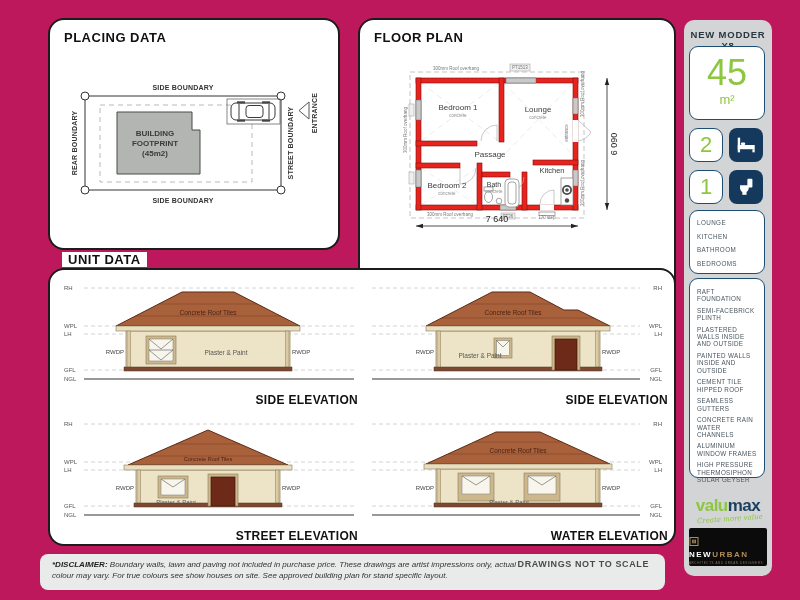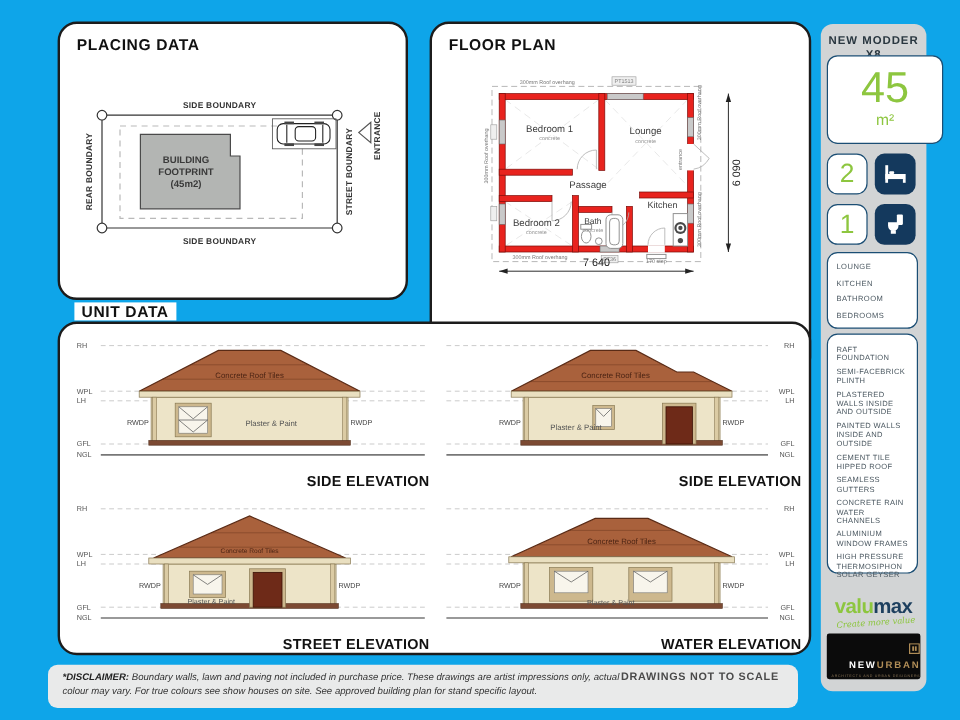--- a/index.html
+++ b/index.html
@@ -1,50 +1,50 @@
 <!DOCTYPE html>
 <html><head>
 <meta charset="utf-8">
 <style>
   html,body{margin:0;padding:0;background:#fff;}
-  .page{position:relative;width:800px;height:600px;background:#0ea5e9;overflow:hidden;
+  .page{position:relative;width:800px;height:600px;background:#be185d;overflow:hidden;
         font-family:"Liberation Sans",sans-serif;}
   .panel{position:absolute;border:2px solid #1c1c1c;border-radius:16px;background:#fff;box-sizing:border-box;}
   .panel-title{position:absolute;font-weight:bold;font-size:13px;letter-spacing:.5px;color:#111;}
   
   .placing{left:48px;top:18px;width:292px;height:232px;}
   .floorplan{left:358px;top:18px;width:318px;height:296px;}
   .unit{left:48px;top:268px;width:628px;height:278px;}
   .unit-title{position:absolute;left:62px;top:252px;font-weight:bold;font-size:13px;letter-spacing:.5px;color:#111;background:#fff;padding:0 6px;}
   .cell{position:absolute;width:300px;}
   .cap{margin-top:1px;text-align:right;font-weight:bold;font-size:12px;letter-spacing:.3px;color:#111;}
   
   .footer-bar{position:absolute;left:40px;top:554px;width:625px;height:36px;background:#e9eaea;border-radius:8px;}
   .disc{position:absolute;left:12px;top:6px;width:470px;font-size:8px;line-height:1.35;color:#333;font-style:italic;}
   .disc b{color:#222;}
   .nts{position:absolute;right:16px;top:5px;font-weight:bold;font-size:9px;letter-spacing:.6px;color:#4a4a4a;}
   
   .sidebar{position:absolute;left:684px;top:20px;width:88px;height:556px;background:#d2d4d5;border-radius:10px;}
   .sb-title{position:absolute;top:9px;left:0;right:0;text-align:center;font-weight:bold;font-size:9.5px;letter-spacing:.8px;color:#2a3740;}
   .sb-box{position:absolute;background:#fff;border:1.6px solid #1b4e74;border-radius:9px;box-sizing:border-box;}
-  .area-box{left:5px;top:26px;width:97px;height:74px;text-align:center;}
+  .area-box{left:5px;top:26px;width:76px;height:74px;text-align:center;}
   .area-val{font-size:36px;color:#8dc63f;line-height:1;margin-top:8px;}
   .area-unit{font-size:13px;color:#8dc63f;margin-top:1px;}
   .cnt-box{width:34px;height:34px;text-align:center;}
   .cnt{font-size:22px;color:#8dc63f;line-height:31px;}
   .ico-box{position:absolute;width:34px;height:34px;background:#14395d;border-radius:8px;display:flex;align-items:center;justify-content:center;}
   .rooms-box{left:5px;top:190px;width:76px;height:64px;padding:8px 7px;}
   .rooms-box div{font-size:6.3px;color:#49565f;letter-spacing:.4px;margin-bottom:6.5px;}
   .feat-box{left:5px;top:258px;width:76px;height:200px;padding:9px 7px;}
   .feat-box div{font-size:6.3px;color:#49565f;letter-spacing:.3px;line-height:1.15;margin-bottom:4.5px;}
   .vlogo{position:absolute;top:476px;left:0;width:88px;text-align:center;font-weight:bold;font-size:17px;letter-spacing:-.5px;}
   .v-green{color:#8dc63f;}
   .v-navy{color:#1d3f5e;}
   .vtag{position:absolute;top:495px;right:9px;font-family:"DejaVu Serif",serif;font-style:italic;font-size:7px;color:#8dc63f;transform:rotate(-4deg);}
-  .nu-box{position:absolute;top:508px;left:5px;width:78px;height:38px;background:#0b0b0b;border-radius:2px;text-align:right;}
+  .nu-box{position:absolute;top:508px;left:5px;width:78px;height:38px;background:#0b0b0b;border-radius:2px;text-align:left;}
   .nu-mark{margin-top:4px;}
   .nu-text{font-size:8px;font-weight:bold;letter-spacing:1.5px;line-height:1;margin-top:1px;}
   .nu-white{color:#fff;}
   .nu-bronze{color:#b08d57;}
   .nu-sub{font-size:3px;color:#8a7454;letter-spacing:.6px;margin-top:2px;}
   
   svg text{font-family:"Liberation Sans",sans-serif;}
   .bnd{stroke:#333;stroke-width:1;fill:none;}
   .bcirc{fill:#fff;stroke:#333;stroke-width:1;}
   .bdash{stroke:#b9b9b9;stroke-width:1;stroke-dasharray:5 4;fill:none;}

